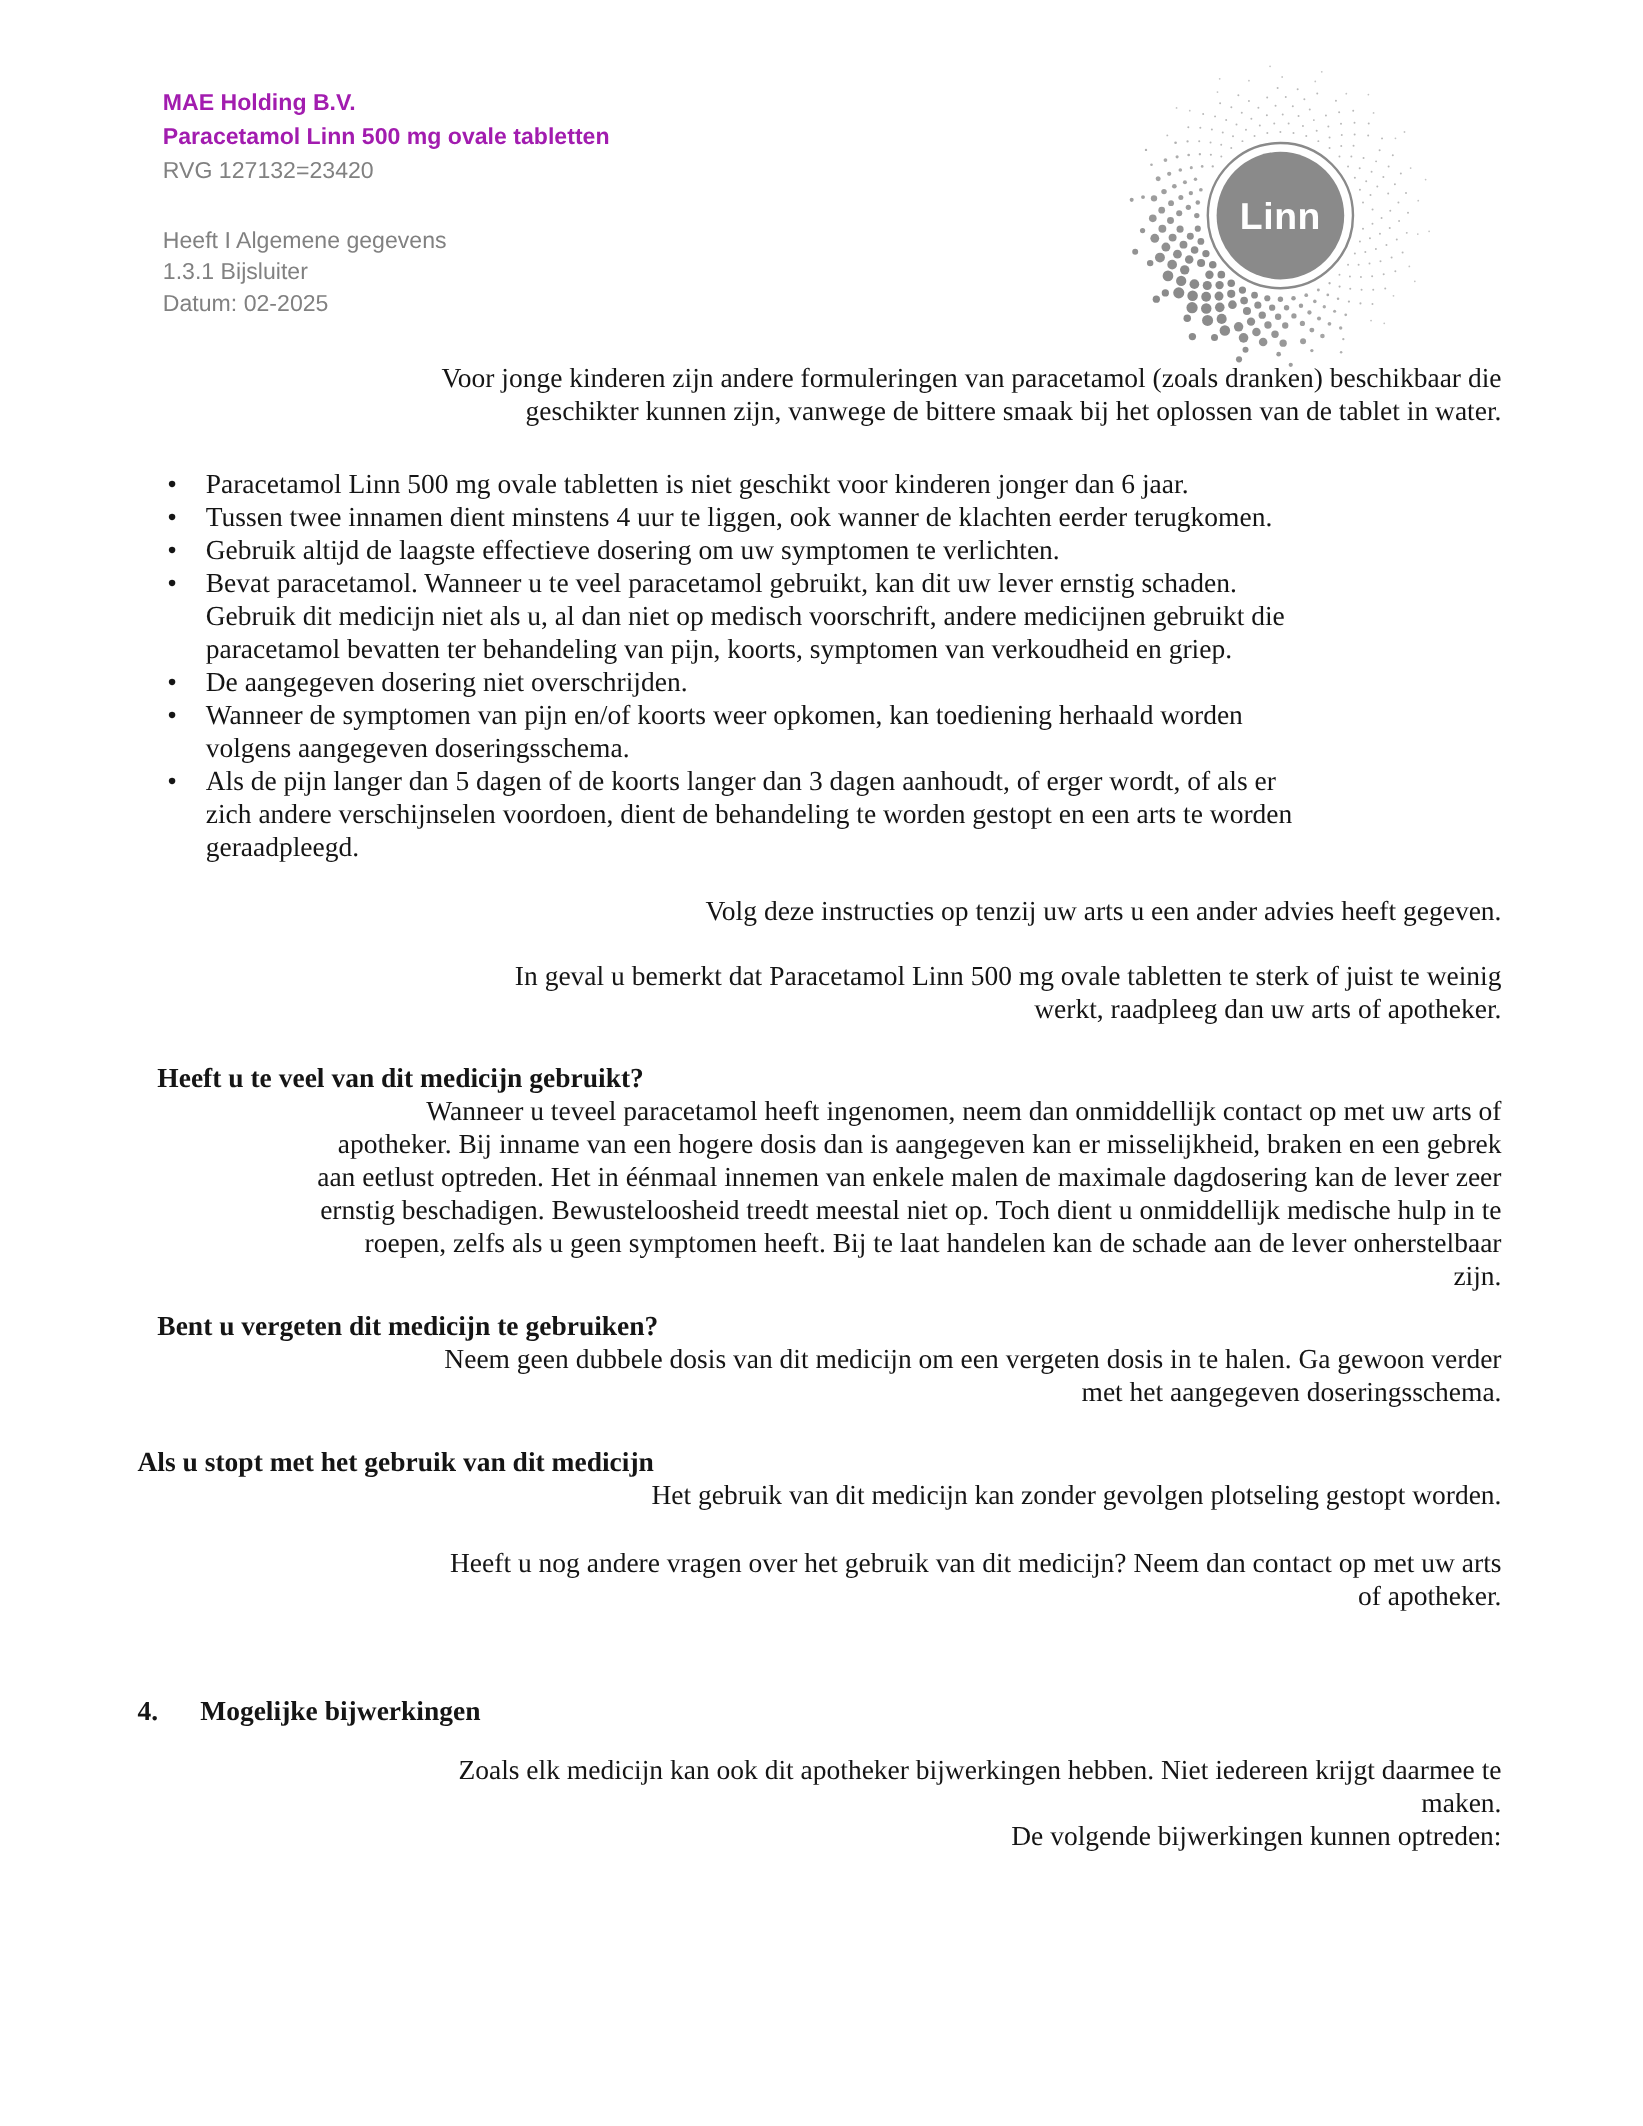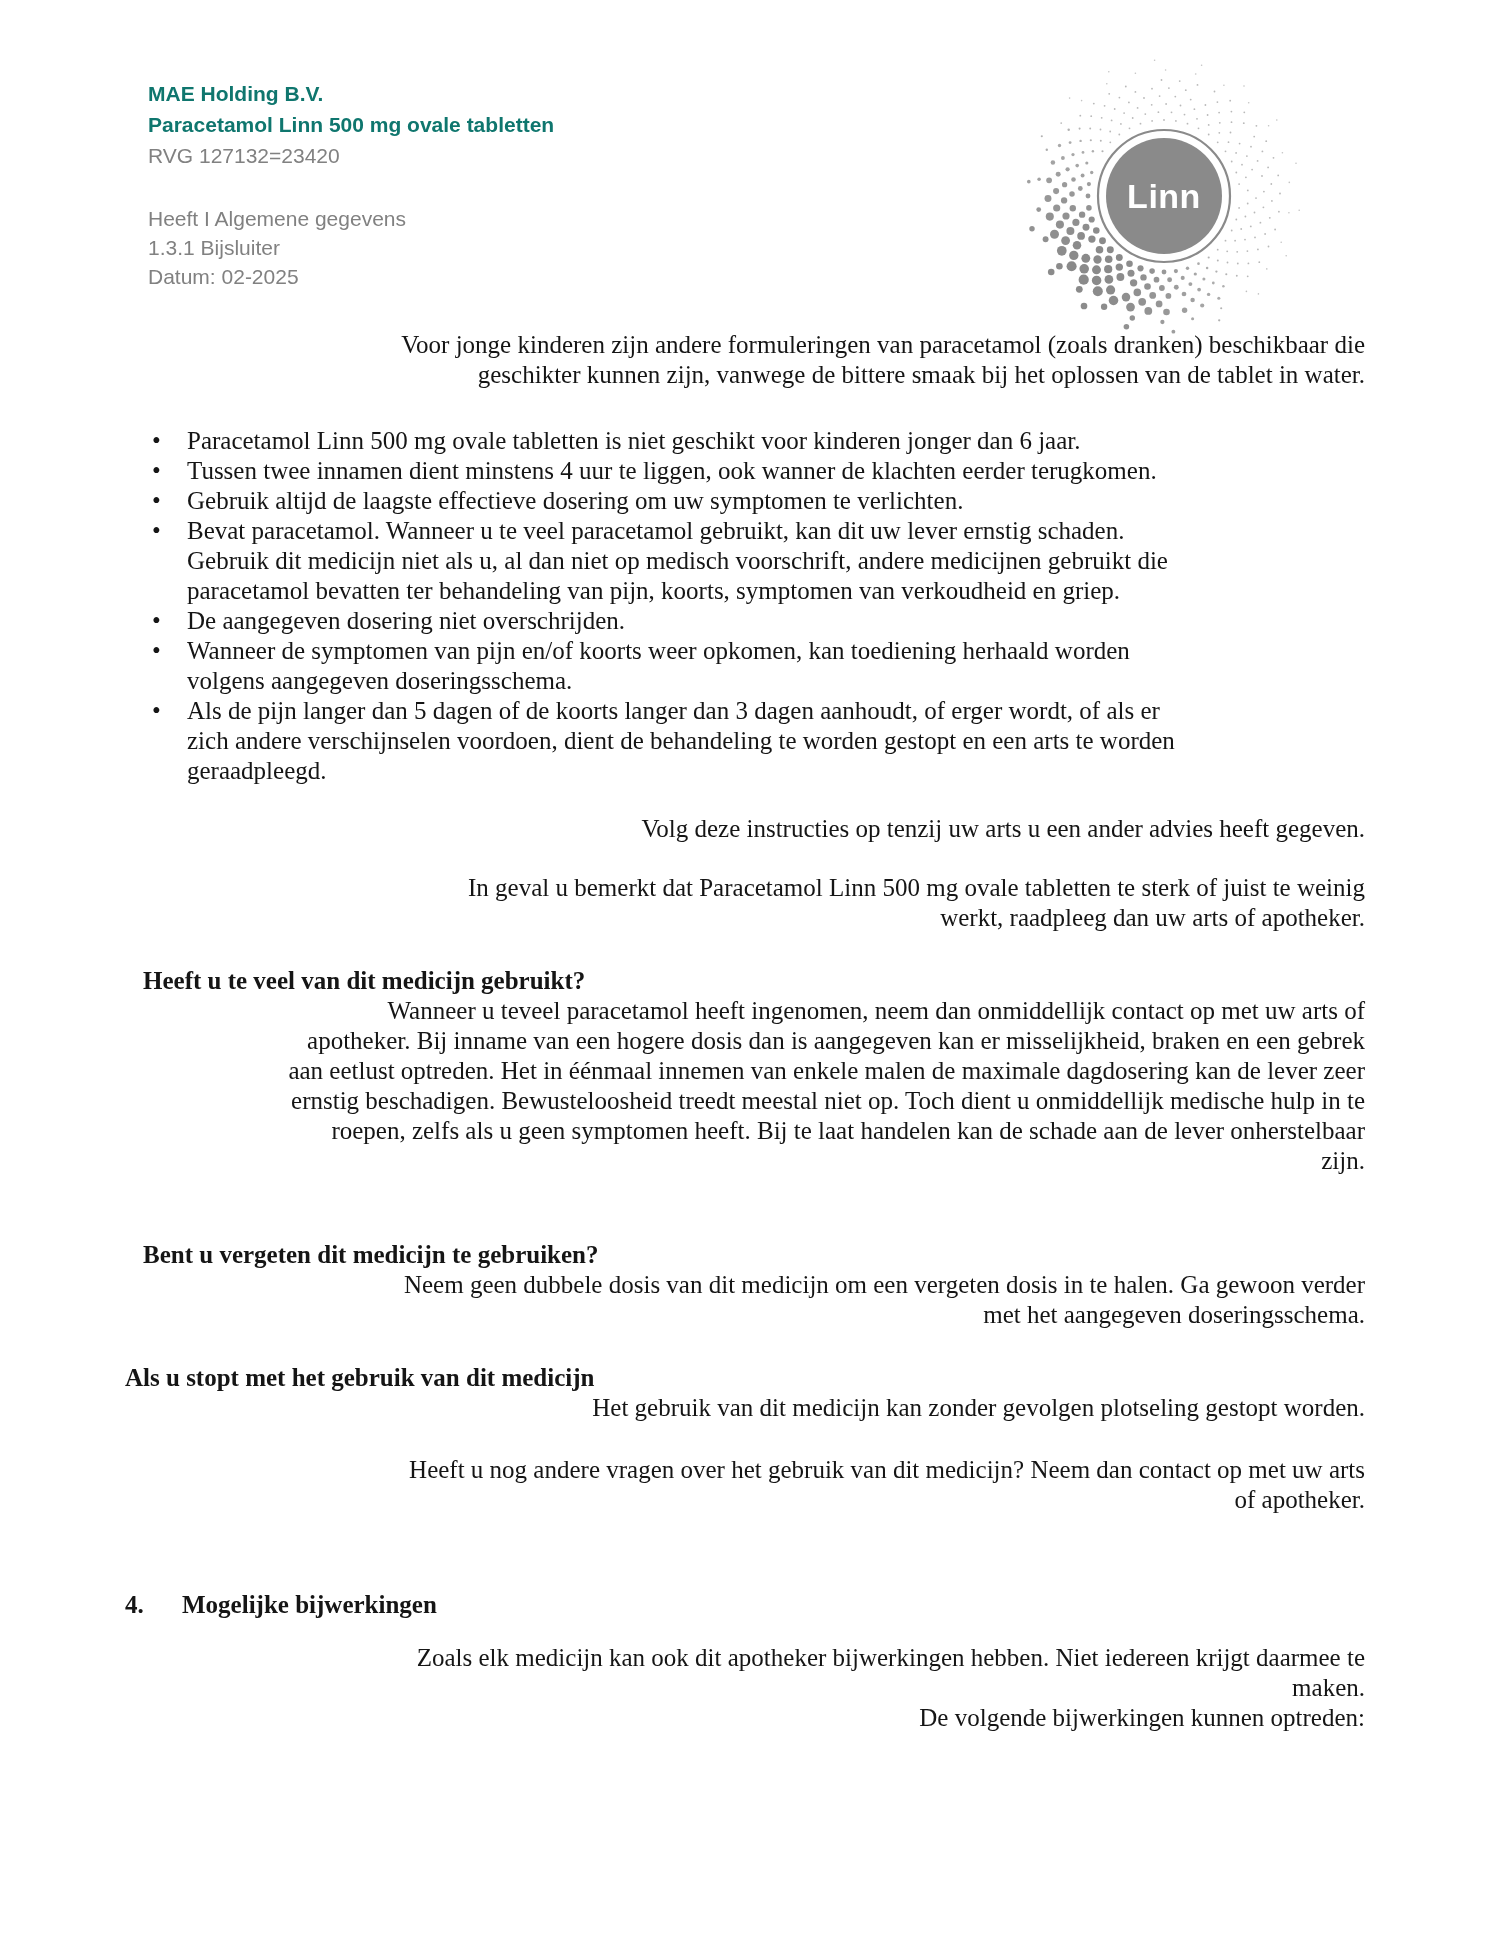--- a/index.html
+++ b/index.html
@@ -7,21 +7,21 @@
     position:relative;width:1494px;height:1933px;background:#ffffff;
     margin:0 auto;overflow:hidden;color:#151515;
     font-family:"Liberation Serif", serif;
   }
   
   .letterhead{
     position:absolute;left:148px;top:78px;
     font-family:"Liberation Sans", sans-serif;
     font-size:21px;line-height:31px;color:#818181;
   }
-  .letterhead .bold{font-weight:bold;color:#0f766e;}
+  .letterhead .bold{font-weight:bold;color:#a21caf;}
   .letterhead .module-block{margin-top:33px;line-height:29px;}
   
   .logo{position:absolute;left:1024px;top:56px;width:280px;height:280px;}
   .logo svg{display:block;width:100%;height:100%;}
   .logo text{
     font-family:"Liberation Sans", sans-serif;font-weight:bold;
   }
   
   .content{
     position:absolute;left:125px;top:330px;width:1240px;
@@ -35,21 +35,21 @@
   }
   ul.bullets li{
     position:relative;padding-left:62px;margin:0;white-space:pre-line;
   }
   ul.bullets li::before{
     content:"\2022";position:absolute;left:27px;top:0;
   }
   .mt-follow{margin-top:28px;}
   .mt-strong{margin-top:29px;}
   .mt-ovd{margin-top:33px;}
-  .mt-forg{margin-top:64px;}
+  .mt-forg{margin-top:16px;}
   .mt-stop{margin-top:33px;}
   .mt-q{margin-top:32px;}
   .mt-s4{margin-top:75px;}
   .mt-s4b{margin-top:23px;}
   .s4-num{display:inline-block;width:57px;}
 </style>
 </head>
 <body>
 
 <div class="page">

